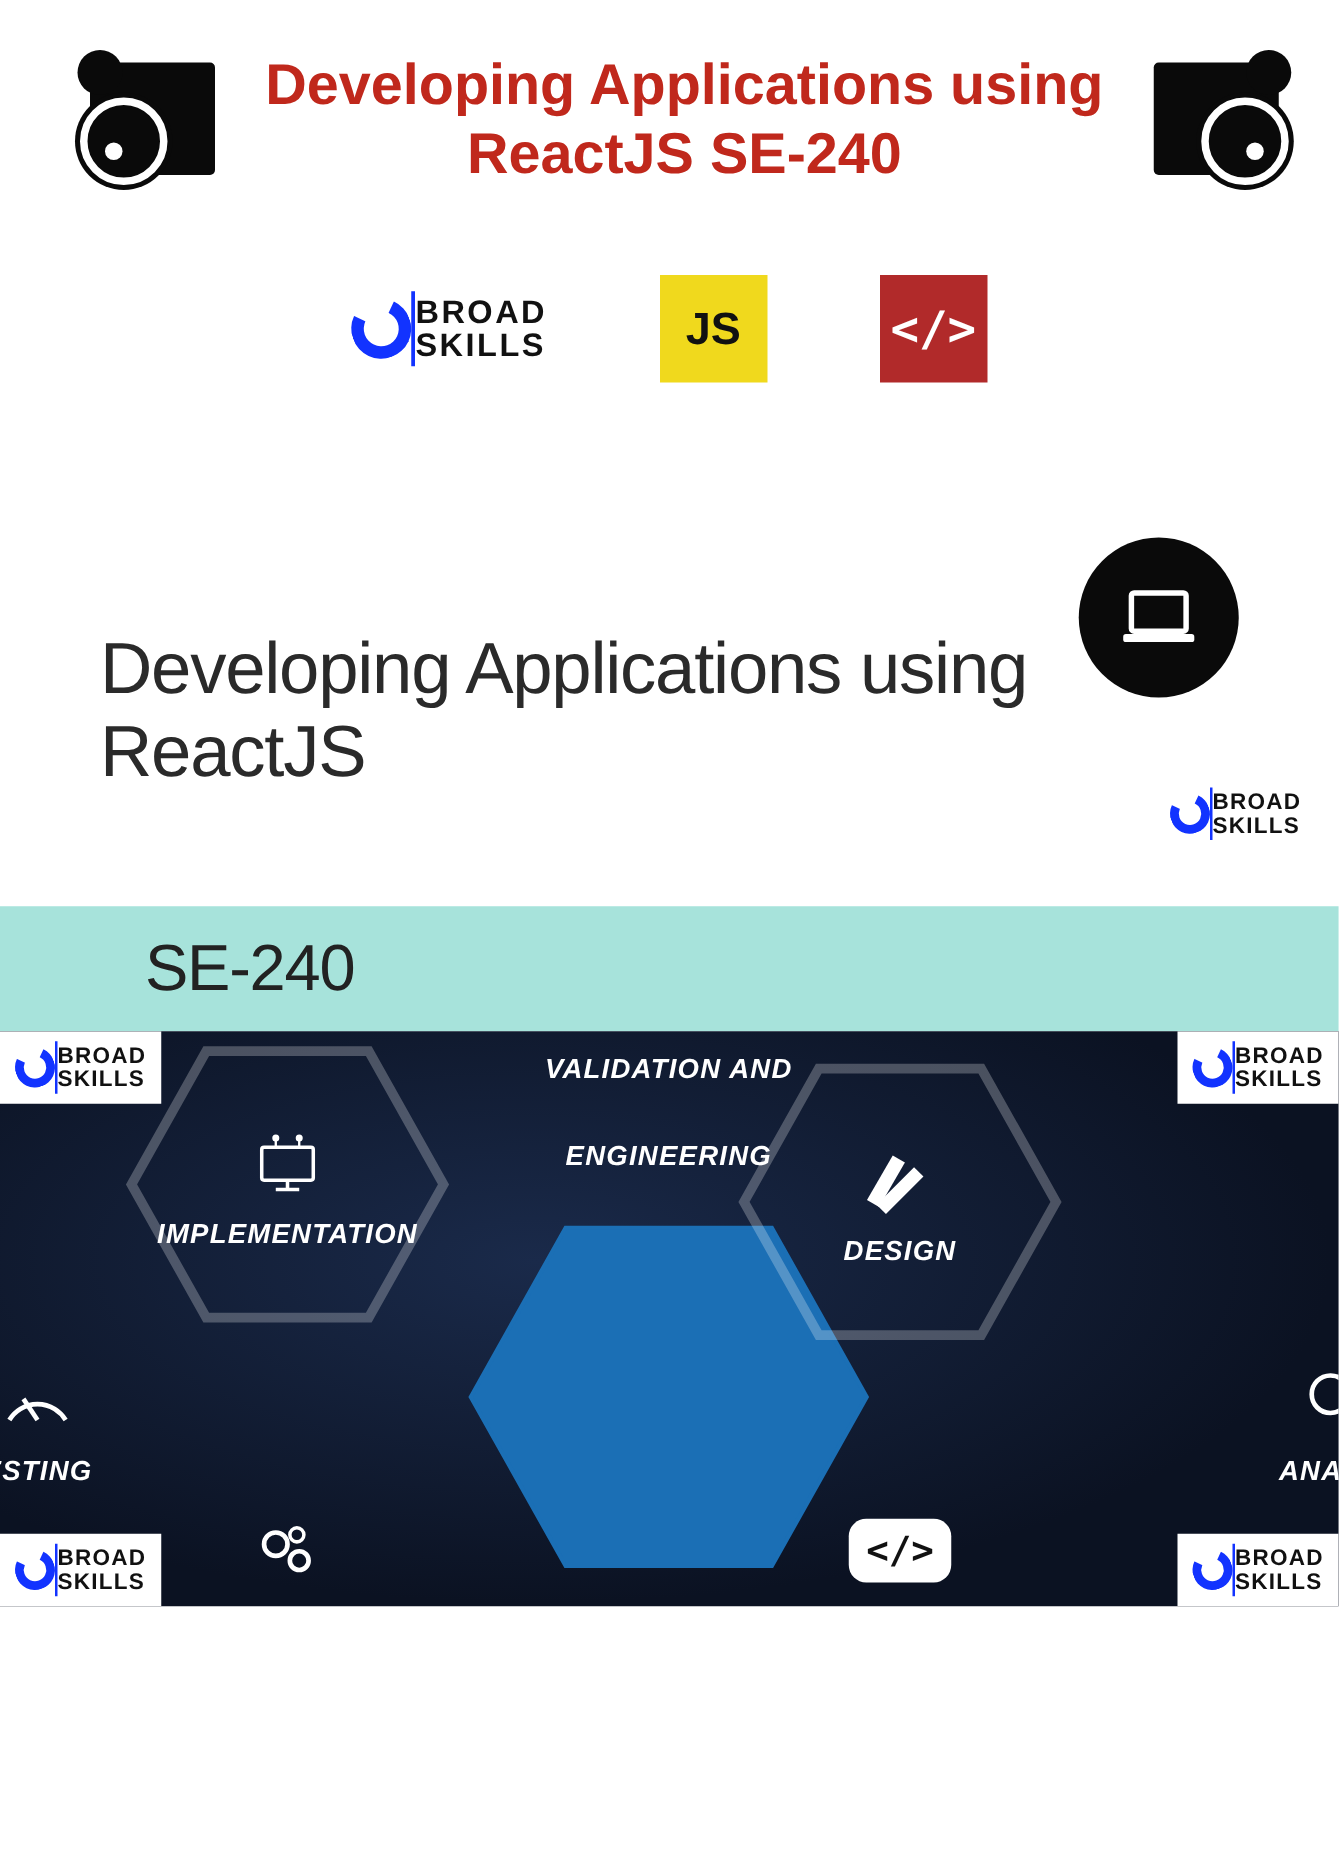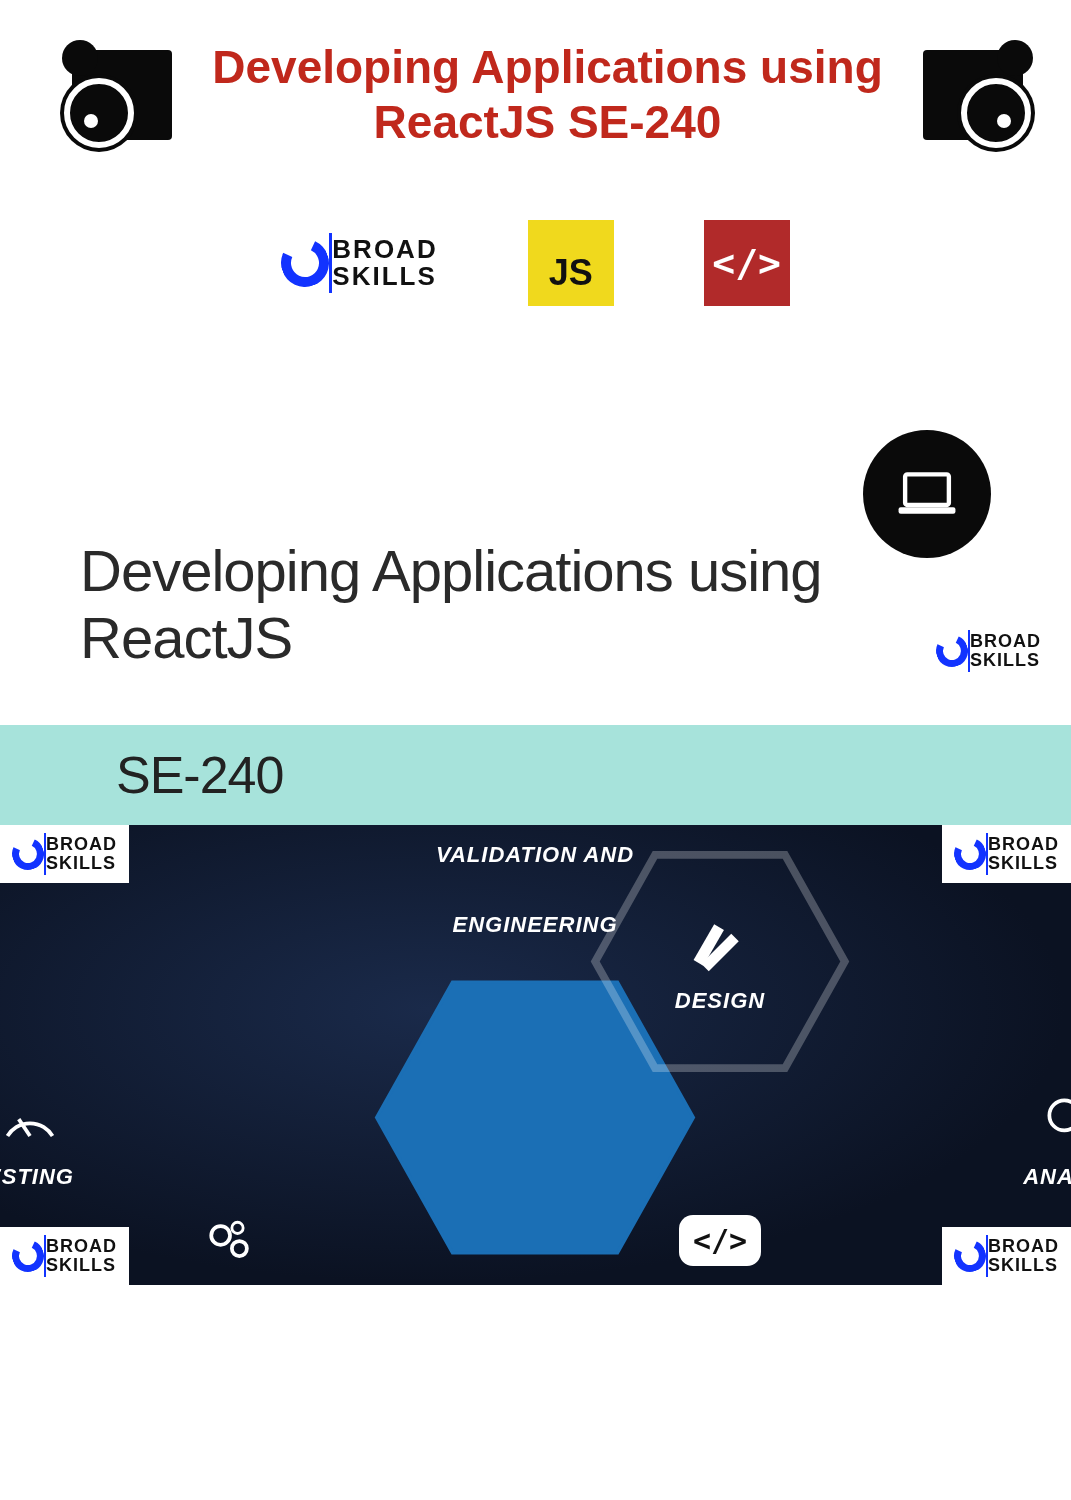--- a/index.html
+++ b/index.html
@@ -108,21 +108,21 @@
   .broadskills.small .ring { width: 32px; height: 32px; border-width: 7px; }
   .broadskills.small .sep  { height: 42px; width: 2px; }
   .broadskills.small .txt  { font-size: 18px; letter-spacing: 1px; }
 
   .js-badge {
     width: 86px; height: 86px;
     background: #f0d91d;
     display: flex;
     align-items: flex-end;
     justify-content: center;
-    padding-bottom: 12px;
+    padding-bottom: 22px;
     font-size: 36px;
     font-weight: 900;
     color: #111;
   }
   .code-badge {
     width: 86px; height: 86px;
     background: #b12a2a;
     display: flex;
     align-items: center;
     justify-content: center;
@@ -147,21 +147,21 @@
     width: 128px; height: 128px;
     background: #0a0a0a;
     border-radius: 50%;
     display: flex;
     align-items: center;
     justify-content: center;
   }
   .laptop-circle svg { width: 70px; height: 70px; }
 
   .course-title {
-    margin-top: 108px;
+    margin-top: 72px;
     font-size: 58px;
     font-weight: 400;
     color: #2a2a2a;
     line-height: 1.15;
     max-width: 760px;
     letter-spacing: -1px;
   }
   .mid-logo {
     position: absolute;
     right: 30px;
@@ -314,20 +314,37 @@
   <div class="hex-grid">
 
     <div class="hex center">
       <svg class="border" viewBox="0 0 100 86">
           <polygon class="hex-fill" points="25,2 75,2 98,43 75,84 25,84 2,43"></polygon>
         </svg>
       <div class="big1">SOFTWARE</div>
       <div class="big2">ENGINEERING</div>
     </div>
 
+    <div class="hex impl">
+      <svg class="border" viewBox="0 0 100 86">
+          <polygon class="hex-border" points="25,2 75,2 98,43 75,84 25,84 2,43"></polygon>
+        </svg>
+      <div class="icon">
+        <svg viewBox="0 0 64 64" width="60" height="60">
+            <rect x="10" y="18" width="44" height="28" rx="2" fill="none" stroke="#fff" stroke-width="3"></rect>
+            <line x1="32" y1="46" x2="32" y2="54" stroke="#fff" stroke-width="3"></line>
+            <line x1="22" y1="54" x2="42" y2="54" stroke="#fff" stroke-width="3"></line>
+            <circle cx="22" cy="10" r="3" fill="#fff"></circle>
+            <circle cx="42" cy="10" r="3" fill="#fff"></circle>
+            <line x1="22" y1="10" x2="22" y2="18" stroke="#fff" stroke-width="2"></line>
+            <line x1="42" y1="10" x2="42" y2="18" stroke="#fff" stroke-width="2"></line>
+          </svg>
+      </div>
+      <div class="lbl">IMPLEMENTATION</div>
+    </div>
 
     <div class="hex valid">
       <div class="lbl">VALIDATION AND</div>
       <div class="lbl">ENGINEERING</div>
     </div>
 
     <div class="hex design">
       <svg class="border" viewBox="0 0 100 86">
           <polygon class="hex-border" points="25,2 75,2 98,43 75,84 25,84 2,43"></polygon>
         </svg>

